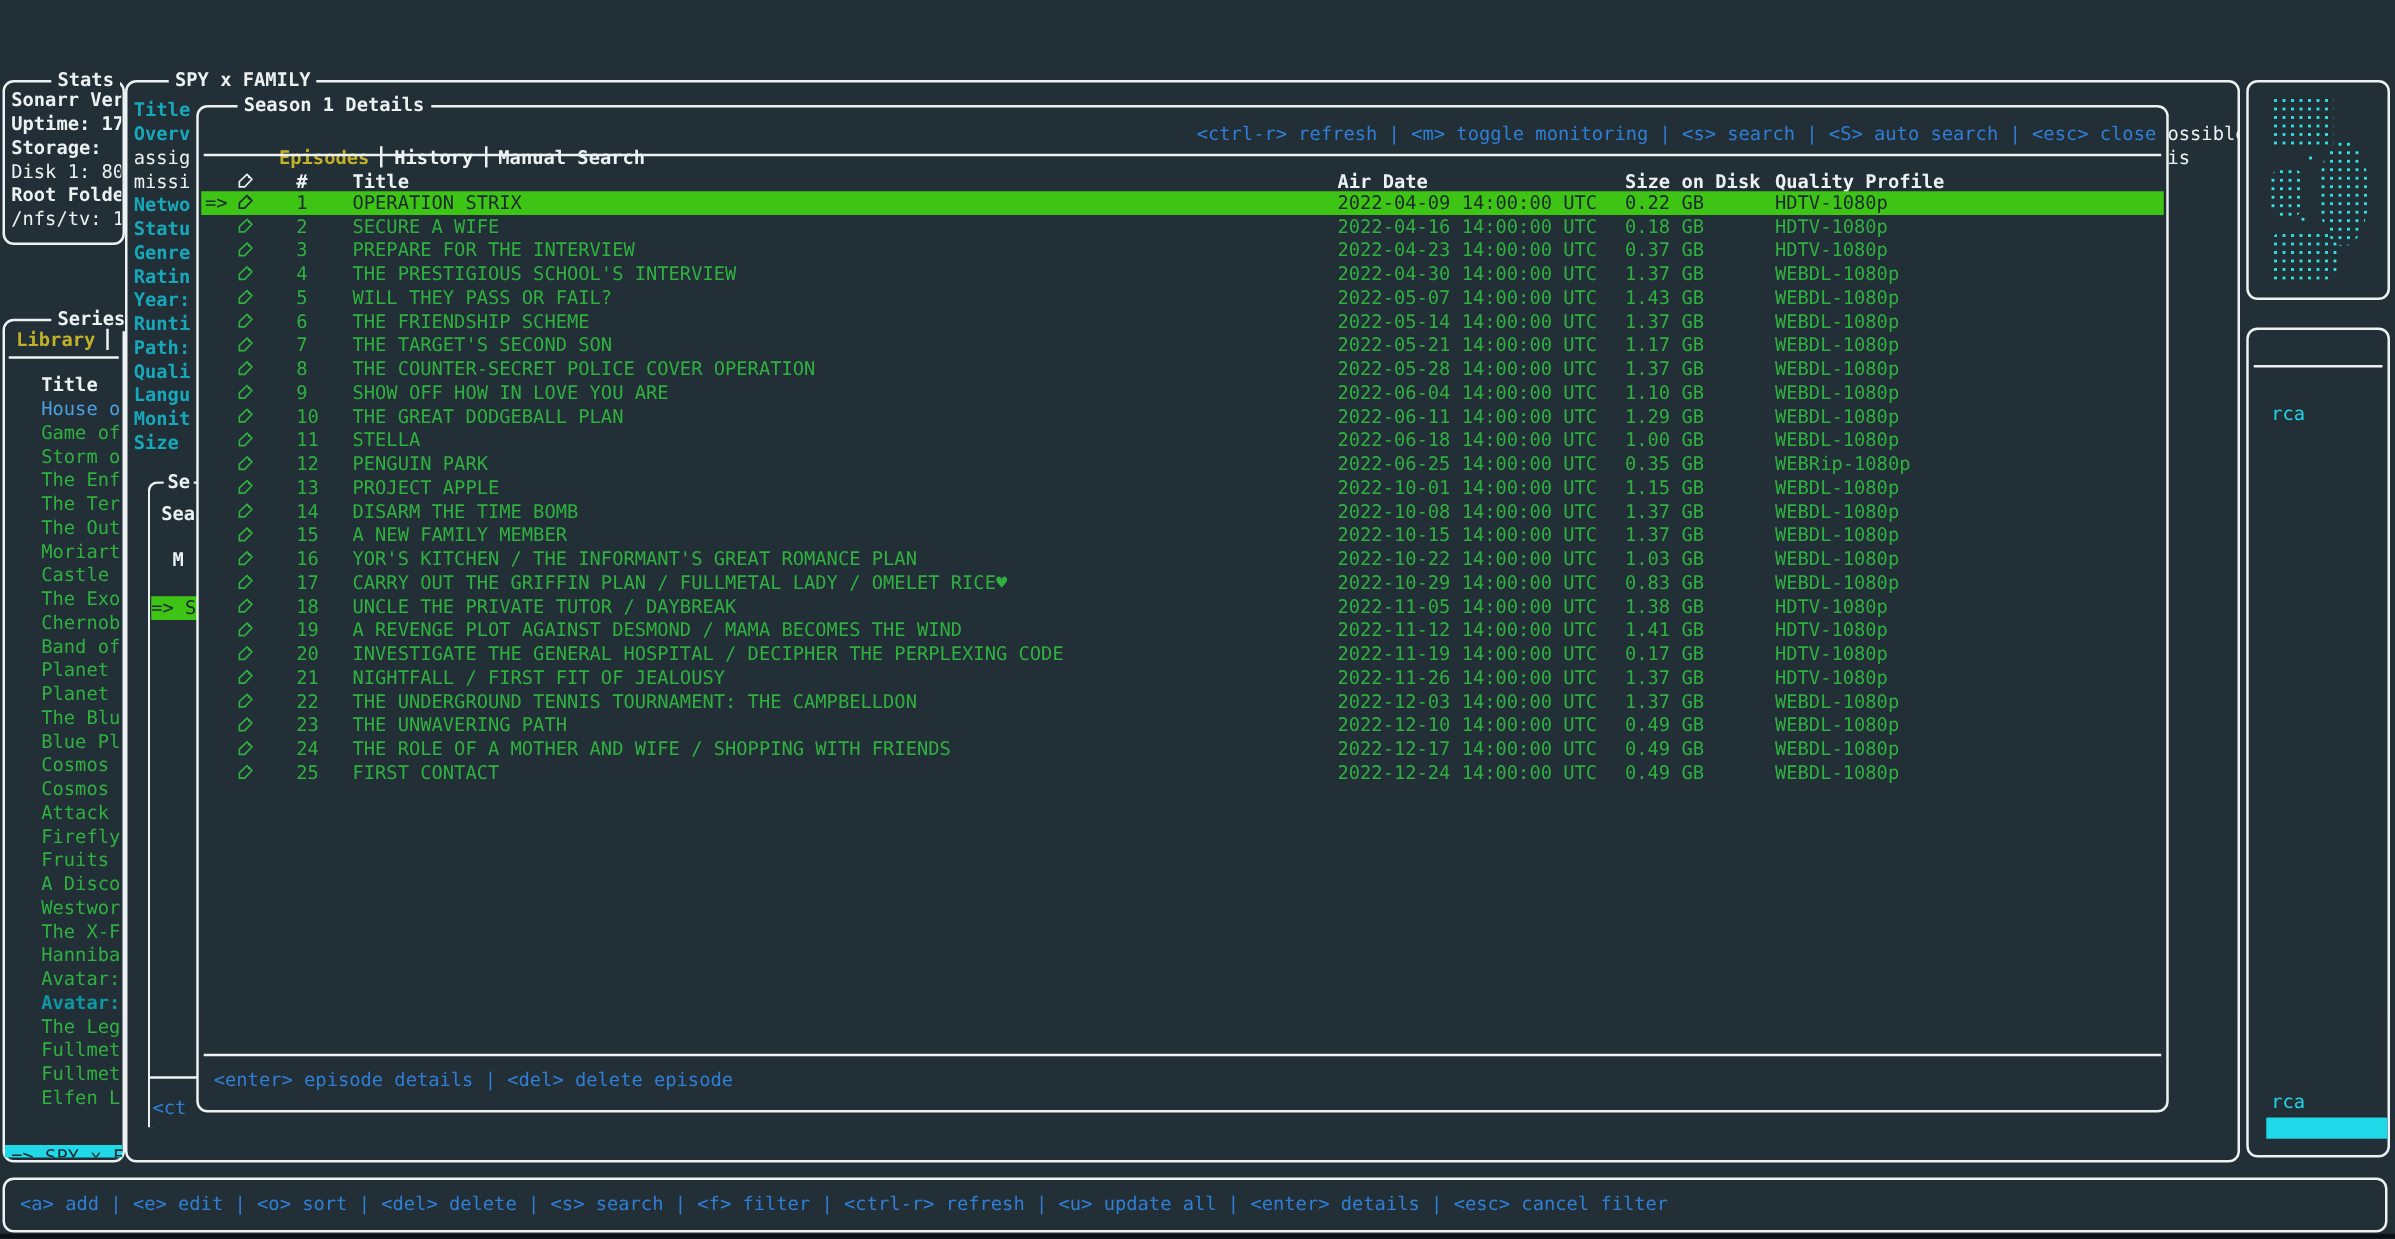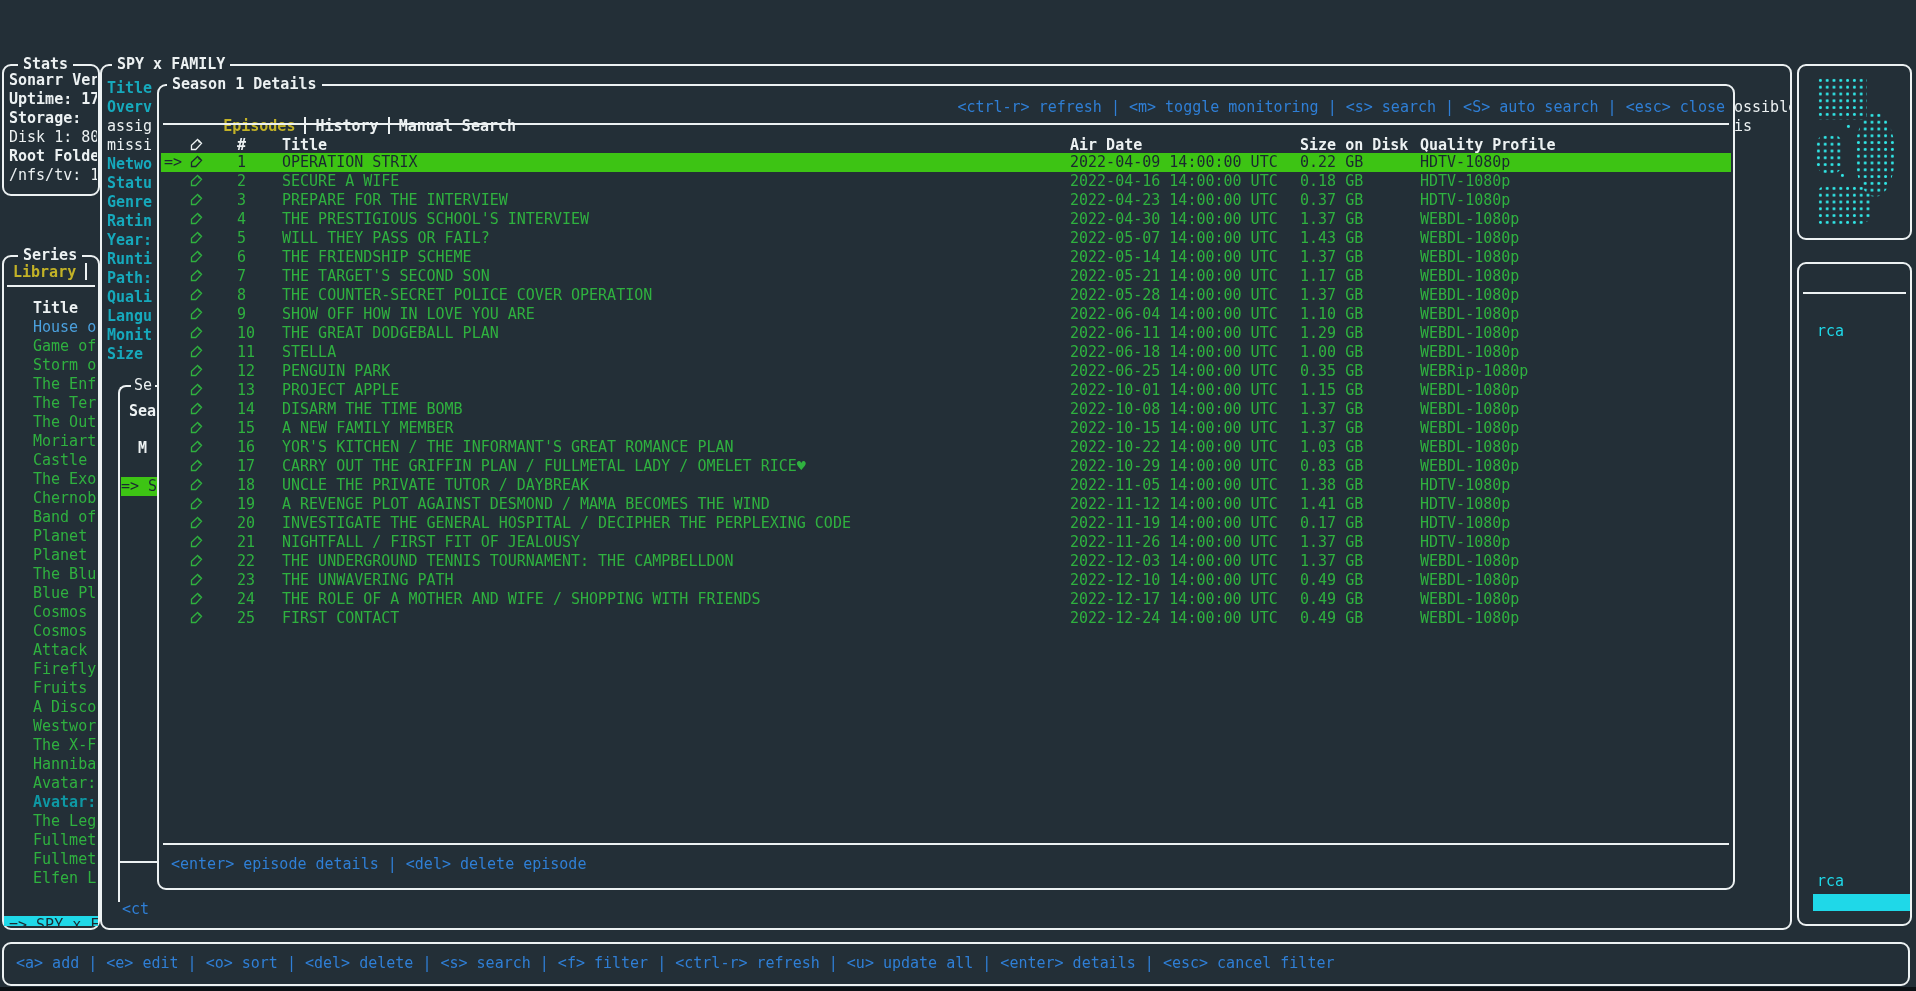--- a/index.html
+++ b/index.html
@@ -14,21 +14,21 @@
     --sel-green:#3dc414;
     --sel-cyan:#1fd8e8;
     --series-blue:#4ba0dd;
     --series-teal:#0e98a4;
     --dots:#30e6e6;
   }
   html,body{margin:0;padding:0;background:#10181d;}
   .screen{position:relative;width:1916px;height:991px;background:var(--bg);overflow:hidden;
           font-family:"DejaVu Sans Mono","Liberation Mono",monospace;font-size:15px;line-height:19px;color:var(--fg);}
   .box{position:absolute;border:2px solid var(--fg);border-radius:9px;background:var(--bg);box-sizing:content-box;}
-  .box-title{position:absolute;top:-11px;background:var(--bg);padding:0 5px;font-weight:700;white-space:pre;}
+  .box-title{position:absolute;top:-11px;background:var(--bg);padding:0 5px;font-weight:700;white-space:pre;margin-left:23px;}
   .abs{position:absolute;white-space:pre;}
   .bold{font-weight:700;}
   .blue{color:var(--blue);}
   .yellow{color:var(--yellow);font-weight:700;}
   .cyan{color:var(--cyan-label);font-weight:700;}
   .green{color:var(--green);}
   .vsep{display:inline-block;width:2px;height:17px;background:var(--fg);margin:0 9px;vertical-align:-3px;}
 
   
   .top-box{left:2px;top:4px;width:1906px;height:36px;border-radius:10px;}
@@ -52,26 +52,26 @@
   .s-row.teal{color:var(--series-teal);font-weight:700;}
   .s-row.sel{background:var(--sel-cyan);color:var(--dark);padding-left:5px;margin-top:28px;}
 
   
   .details-box{left:100px;top:64px;width:1688px;height:862px;}
   .fields{position:absolute;left:5px;top:13px;width:47px;overflow:hidden;}
   .field{height:19px;white-space:pre;}
   .field.cyan{color:var(--cyan-label);font-weight:700;}
   .seasons-frag-border{position:absolute;left:16px;top:319px;width:43px;height:515px;
       border-left:2px solid var(--fg);border-top:2px solid var(--fg);border-top-left-radius:8px;}
-  .seasons-frag-title{position:absolute;left:29px;top:310px;background:var(--bg);padding:0 3px;font-weight:400;text-align:center;}
+  .seasons-frag-title{position:absolute;left:29px;top:310px;background:var(--bg);padding:0 3px;font-weight:700;text-align:center;}
   .seasons-frag-header{position:absolute;left:27px;top:336px;font-weight:700;}
   .seasons-frag-m{position:absolute;left:36px;top:373px;font-weight:700;}
   .seasons-frag-selrow{position:absolute;left:19px;top:411px;width:38px;height:19px;background:var(--sel-green);color:var(--dark);white-space:pre;overflow:hidden;}
   .seasons-frag-line{position:absolute;left:18px;top:795px;width:39px;height:2px;background:var(--fg);}
-  .seasons-frag-footer{position:absolute;left:20px;top:834px;color:var(--blue);white-space:pre;overflow:hidden;width:37px;}
+  .seasons-frag-footer{position:absolute;left:20px;top:811px;color:var(--blue);white-space:pre;overflow:hidden;width:37px;}
   .overview-frag{position:absolute;left:1632px;width:58px;overflow:hidden;white-space:pre;}
 
   
   .popup-box{left:157px;top:84px;width:1574px;height:802px;}
   .popup-tabs{left:10px;top:12px;}
   .popup-help{right:8px;top:12px;}
   .popup-underline{position:absolute;left:4px;right:4px;top:37px;height:2px;background:var(--fg);}
   .ep-header{position:absolute;left:2px;right:2px;top:50px;height:19px;font-weight:700;}
   .ep-rows{position:absolute;left:2px;right:2px;top:67px;}
   .ep-row{position:relative;height:19px;color:var(--green);}

